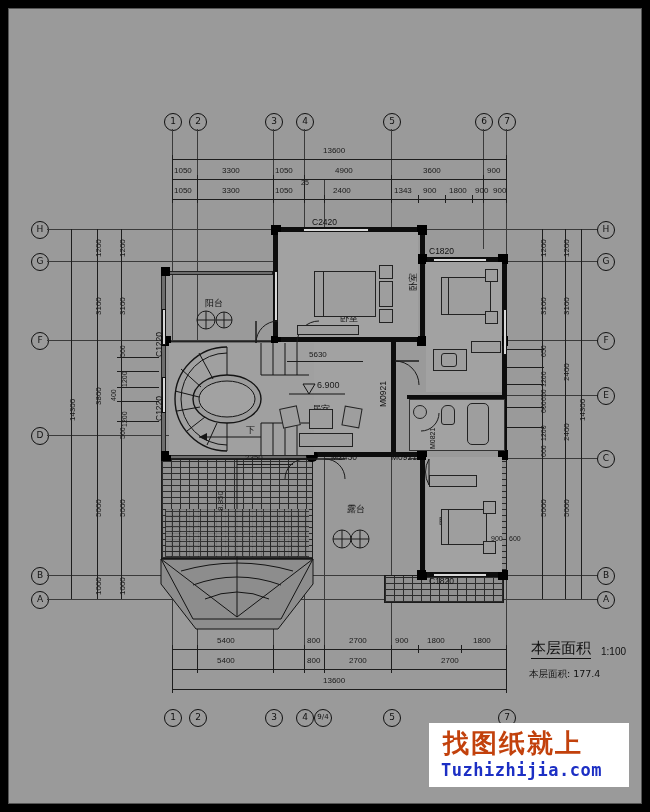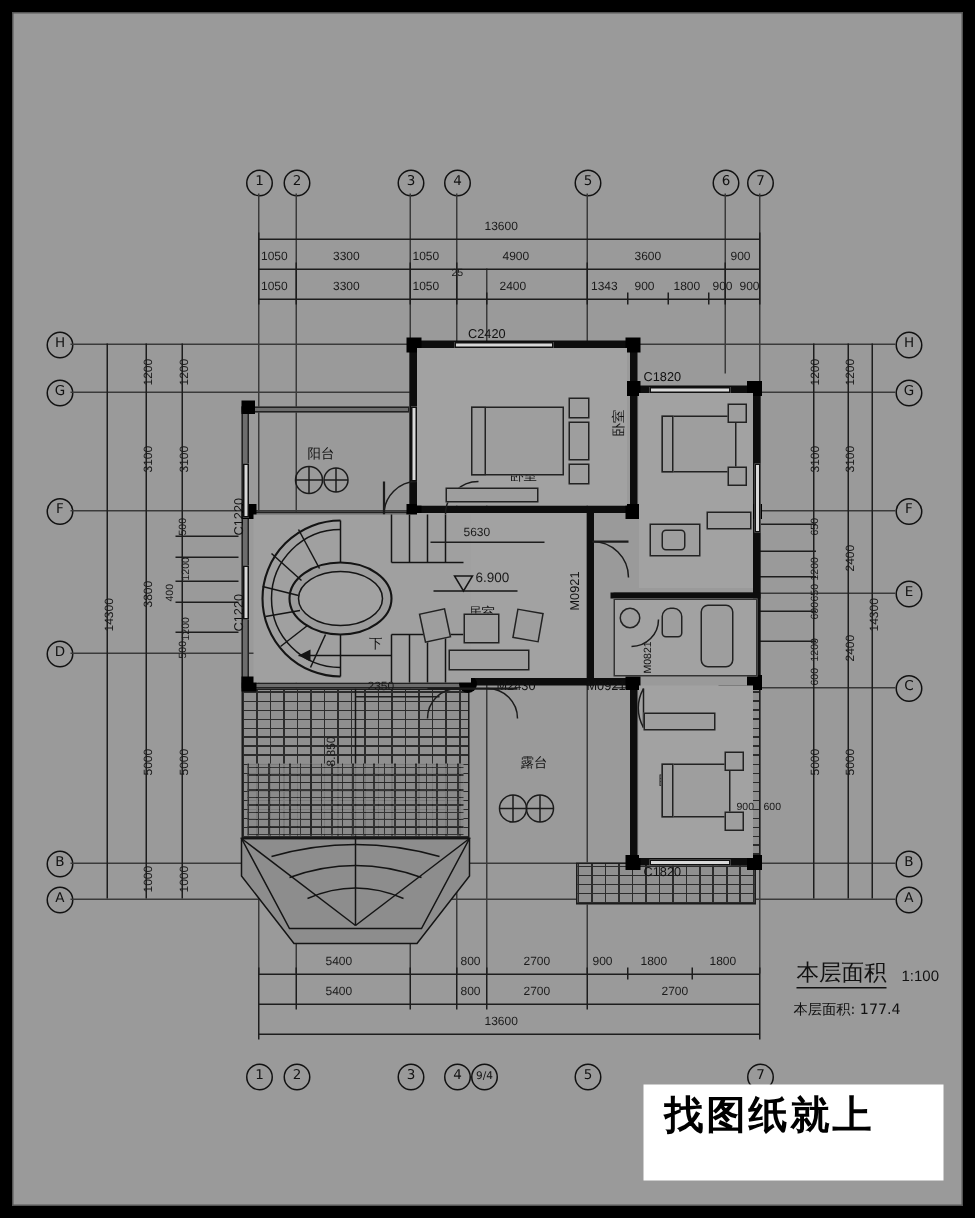--- a/index.html
+++ b/index.html
@@ -27,21 +27,21 @@
       repeating-linear-gradient(0deg,#2b2b2b 0px,#2b2b2b 1px,transparent 1px,transparent 6px),
       repeating-linear-gradient(90deg,#2b2b2b 0px,#2b2b2b 1px,transparent 1px,transparent 9px);
     background-color:#8f8f8f;border:1px solid #1c1c1c;box-sizing:border-box;}
   .tileD{position:absolute;
     background-image:
       repeating-linear-gradient(0deg,#262626 0px,#262626 1px,transparent 1px,transparent 5px),
       repeating-linear-gradient(90deg,#262626 0px,#262626 1px,transparent 1px,transparent 7px);
     background-color:#8a8a8a;}
   .win{position:absolute;background:#d8d8d8;border:1px solid #111;box-sizing:border-box;}
   #wm{position:absolute;background:#fff;}
-  #wm .cnwm{font-family:"DejaVu Sans",sans-serif;font-weight:bold;color:#000000;font-size:26px;letter-spacing:2px;}
+  #wm .cnwm{font-family:"DejaVu Sans",sans-serif;font-weight:bold;color:#c2410c;font-size:26px;letter-spacing:2px;}
   #wm .url{font-family:"DejaVu Sans Mono",monospace;font-weight:bold;color:#1c2fc4;font-size:17px;letter-spacing:.5px;}
   svg{position:absolute;overflow:visible;}
 </style>
 </head>
 <body>
 
 <div id="sheet">
 
   <div class="gcirc" style="left:155px;top:104px;">1</div>
   <div class="gcirc" style="left:180px;top:104px;">2</div>
@@ -394,15 +394,16 @@
   <div class="gcirc" style="left:305px;top:700px;font-size:7px;">9/4</div>
   <div class="gcirc" style="left:374px;top:700px;">5</div>
   <div class="gcirc" style="left:489px;top:700px;">7</div>
 
   <div class="txt" style="left:522px;top:632px;font-size:15px;font-family:'DejaVu Sans',sans-serif;border-bottom:1.5px solid #111;padding-bottom:2px;">本层面积</div>
   <div class="txt" style="left:592px;top:638px;font-size:10px;">1:100</div>
   <div class="txt" style="left:520px;top:660px;font-size:9.5px;font-family:'DejaVu Sans',sans-serif;">本层面积: 177.4</div>
 
   <div id="wm" style="left:420px;top:714px;width:200px;height:64px;">
     <div class="cnwm" style="position:absolute;left:14px;top:3px;">找图纸就上</div>
+    <div class="url" style="position:absolute;left:12px;top:37px;">Tuzhizhijia.com</div>
   </div>
 
 </div>
 
 </body></html>

